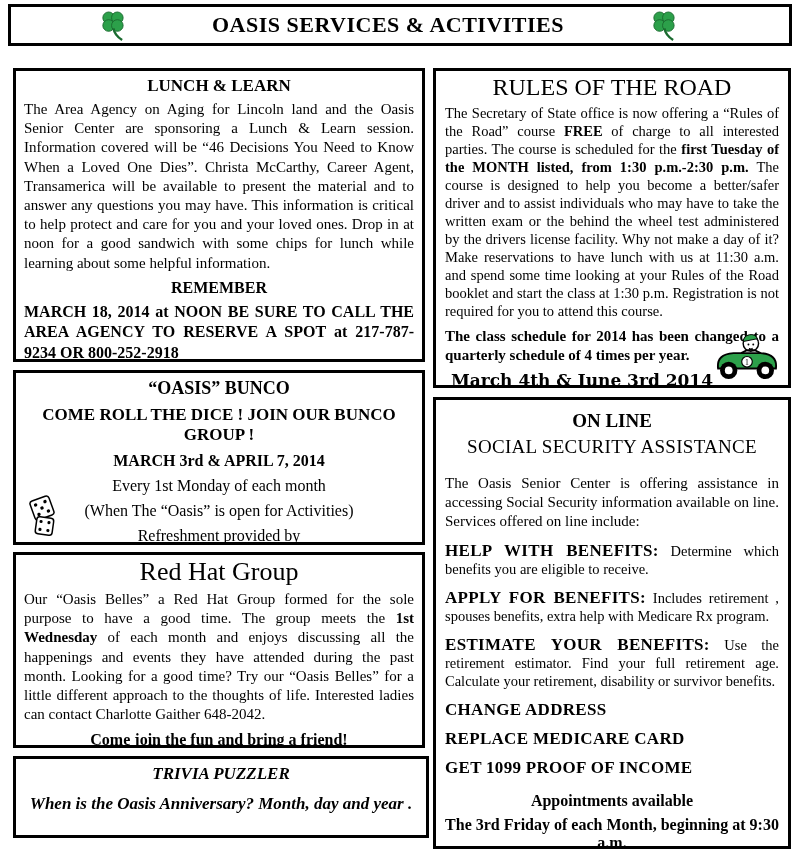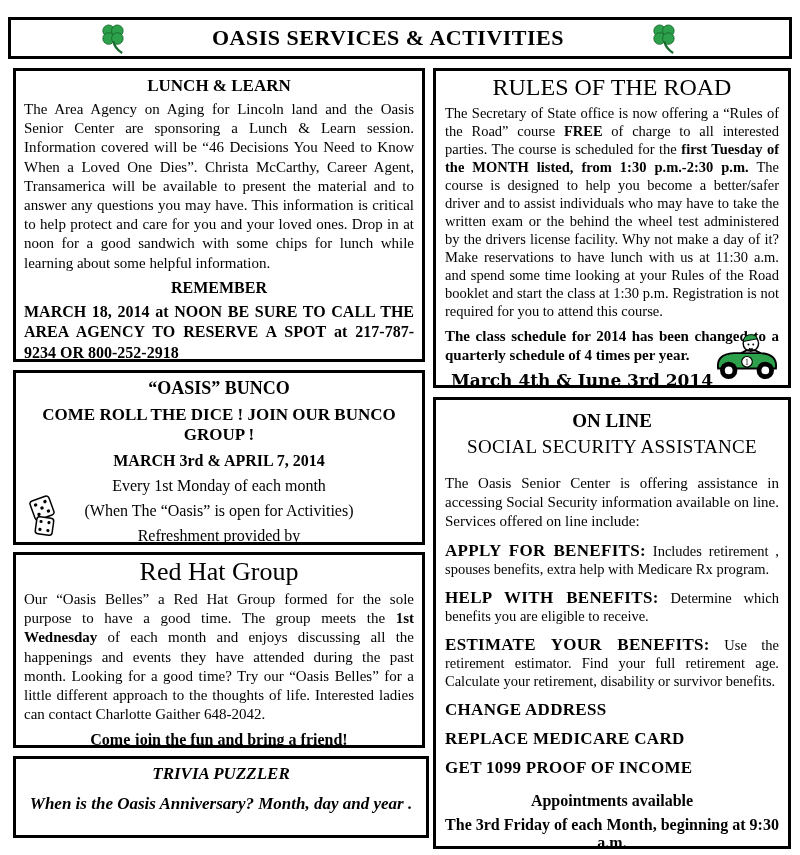--- a/index.html
+++ b/index.html
@@ -2,21 +2,21 @@
 <html><head>
 <meta charset="utf-8">
 <style>
   html,body{margin:0;padding:0;background:#fff;}
   .page{position:relative;width:800px;height:855px;background:#fff;
         font-family:"Liberation Serif",serif;color:#000;overflow:hidden;}
   .box{position:absolute;border:3px solid #000;background:#fff;
        box-sizing:border-box;overflow:hidden;}
 
   
-  #header-box{left:8px;top:17px;width:784px;height:42px;display:flex;align-items:center;}
+  #header-box{left:8px;top:4px;width:784px;height:42px;display:flex;align-items:center;}
   #header-box h1{flex:1;text-align:center;margin:0;font-size:22px;font-weight:bold;letter-spacing:.5px;}
   .shamrock{flex:0 0 auto;line-height:0;}
   .shamrock.left{margin-left:88px;}
   .shamrock.right{margin-right:112px;}
 
   
   #lunch-box {left:13px;top:68px;width:412px;height:294px;padding:3px 8px;}
   #bunco-box {left:13px;top:370px;width:412px;height:175px;padding:3px 8px;}
   #redhat-box{left:13px;top:552px;width:412px;height:196px;padding:2px 8px;}
   #trivia-box{left:13px;top:756px;width:416px;height:82px;padding:3px 8px;font-style:italic;}
@@ -168,23 +168,23 @@
           <circle cx="55" cy="42" r="4" fill="#fff"></circle>
       </svg>
     </span>
   </div>
 
   <div class="box" id="online-box">
     <div class="t1 c b">ON LINE</div>
     <div class="t2 c">SOCIAL SECURITY ASSISTANCE</div>
     <p class="body-text intro">The Oasis Senior Center is offering assistance in accessing Social Security information available on line.  Services offered on line include:</p>
 
+    <p class="ss-item"><span class="head">HELP WITH BENEFITS:</span><span>  Determine which benefits you are eligible to receive.</span></p>
+
     <p class="ss-item"><span class="head">APPLY FOR BENEFITS:</span><span>  Includes retirement , spouses benefits, extra help with Medicare Rx program.</span></p>
-
-    <p class="ss-item"><span class="head">HELP WITH BENEFITS:</span><span>  Determine which benefits you are eligible to receive.</span></p>
 
     <p class="ss-item"><span class="head">ESTIMATE YOUR BENEFITS:</span><span>  Use the retirement estimator. Find your full retirement age. Calculate your retirement, disability or survivor benefits.</span></p>
 
     <p class="ss-item"><span class="head">CHANGE ADDRESS</span></p>
 
     <p class="ss-item"><span class="head">REPLACE MEDICARE CARD</span></p>
 
     <p class="ss-item"><span class="head">GET 1099 PROOF OF INCOME</span></p>
 
     <div class="appt1 c">Appointments available</div>

